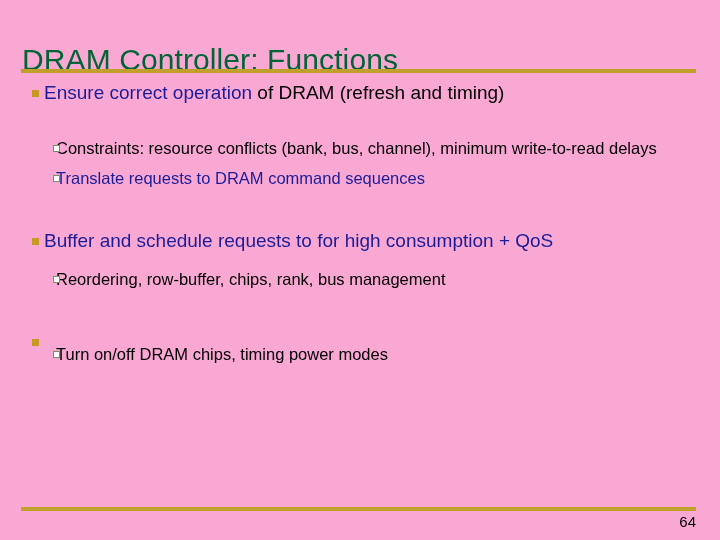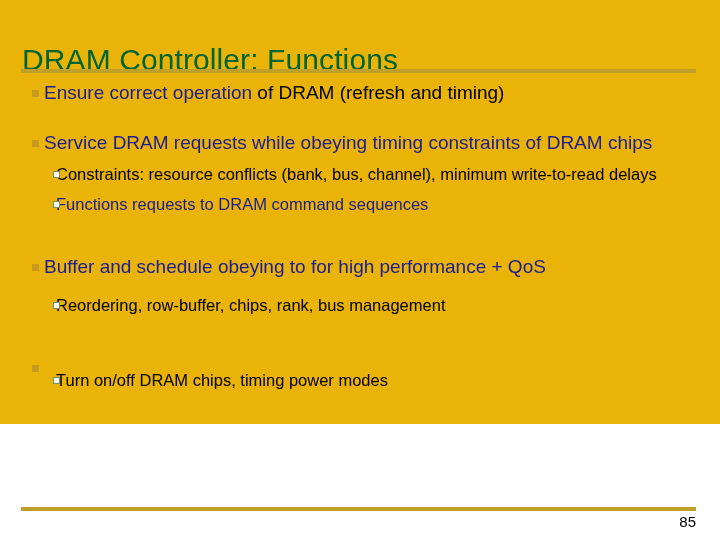--- a/index.html
+++ b/index.html
@@ -10,22 +10,22 @@
   body {
     width: 720px;
     height: 540px;
     overflow: hidden;
     font-family: "Liberation Sans", sans-serif;
     -webkit-font-smoothing: antialiased;
   }
   .slide {
     position: relative;
     width: 720px;
-    height: 424px;
-    background: #eab308;
+    height: 540px;
+    background: #f9a8d4;
     box-sizing: border-box;
   }
 
   
   .title {
     position: absolute;
     left: 22px;
     top: 22px;
     width: 676px;
     font-size: 30px;
@@ -129,45 +129,41 @@
 
   <div class="body">
 
     <div class="l1">
       <span class="marker"></span>
       <span class="txt-blue">Ensure correct operation</span><span class="txt-black"> of DRAM (refresh and timing)</span>
     </div>
 
     <div class="gap-lg"></div>
 
-    <div class="l1">
-      <span class="marker"></span>
-      <span class="txt-blue">Service DRAM requests while obeying timing constraints of DRAM chips</span>
-    </div>
 
     <div class="gap-sm"></div>
 
     <div class="l2">
       <span class="marker"></span>
       <span>Constraints: resource conflicts (bank, bus, channel), minimum write-to-read delays</span>
     </div>
 
     <div class="gap-sm"></div>
 
     <div class="l2">
       <span class="marker"></span>
-      <span class="txt-blue">Functions requests to DRAM command sequences</span>
+      <span class="txt-blue">Translate requests to DRAM command sequences</span>
     </div>
 
     <div class="gap-lg"></div>
     <div class="gap-md"></div>
 
     <div class="l1">
       <span class="marker"></span>
-      <span class="txt-blue">Buffer and schedule obeying to for high performance + QoS</span>
+      <span class="txt-blue">Buffer and schedule requests to for high consumption + QoS</span>
     </div>
 
     <div class="gap-md"></div>
 
     <div class="l2">
       <span class="marker"></span>
       <span>Reordering, row-buffer, chips, rank, bus management</span>
     </div>
 
     <div class="gap-lg"></div>
@@ -181,15 +177,15 @@
 
     <div class="l2">
       <span class="marker"></span>
       <span>Turn on/off DRAM chips, timing power modes</span>
     </div>
 
   </div>
 
   <div class="rule-bottom"></div>
 
-  <div class="page-number">85</div>
+  <div class="page-number">64</div>
 
 </div>
 
 </body></html>

